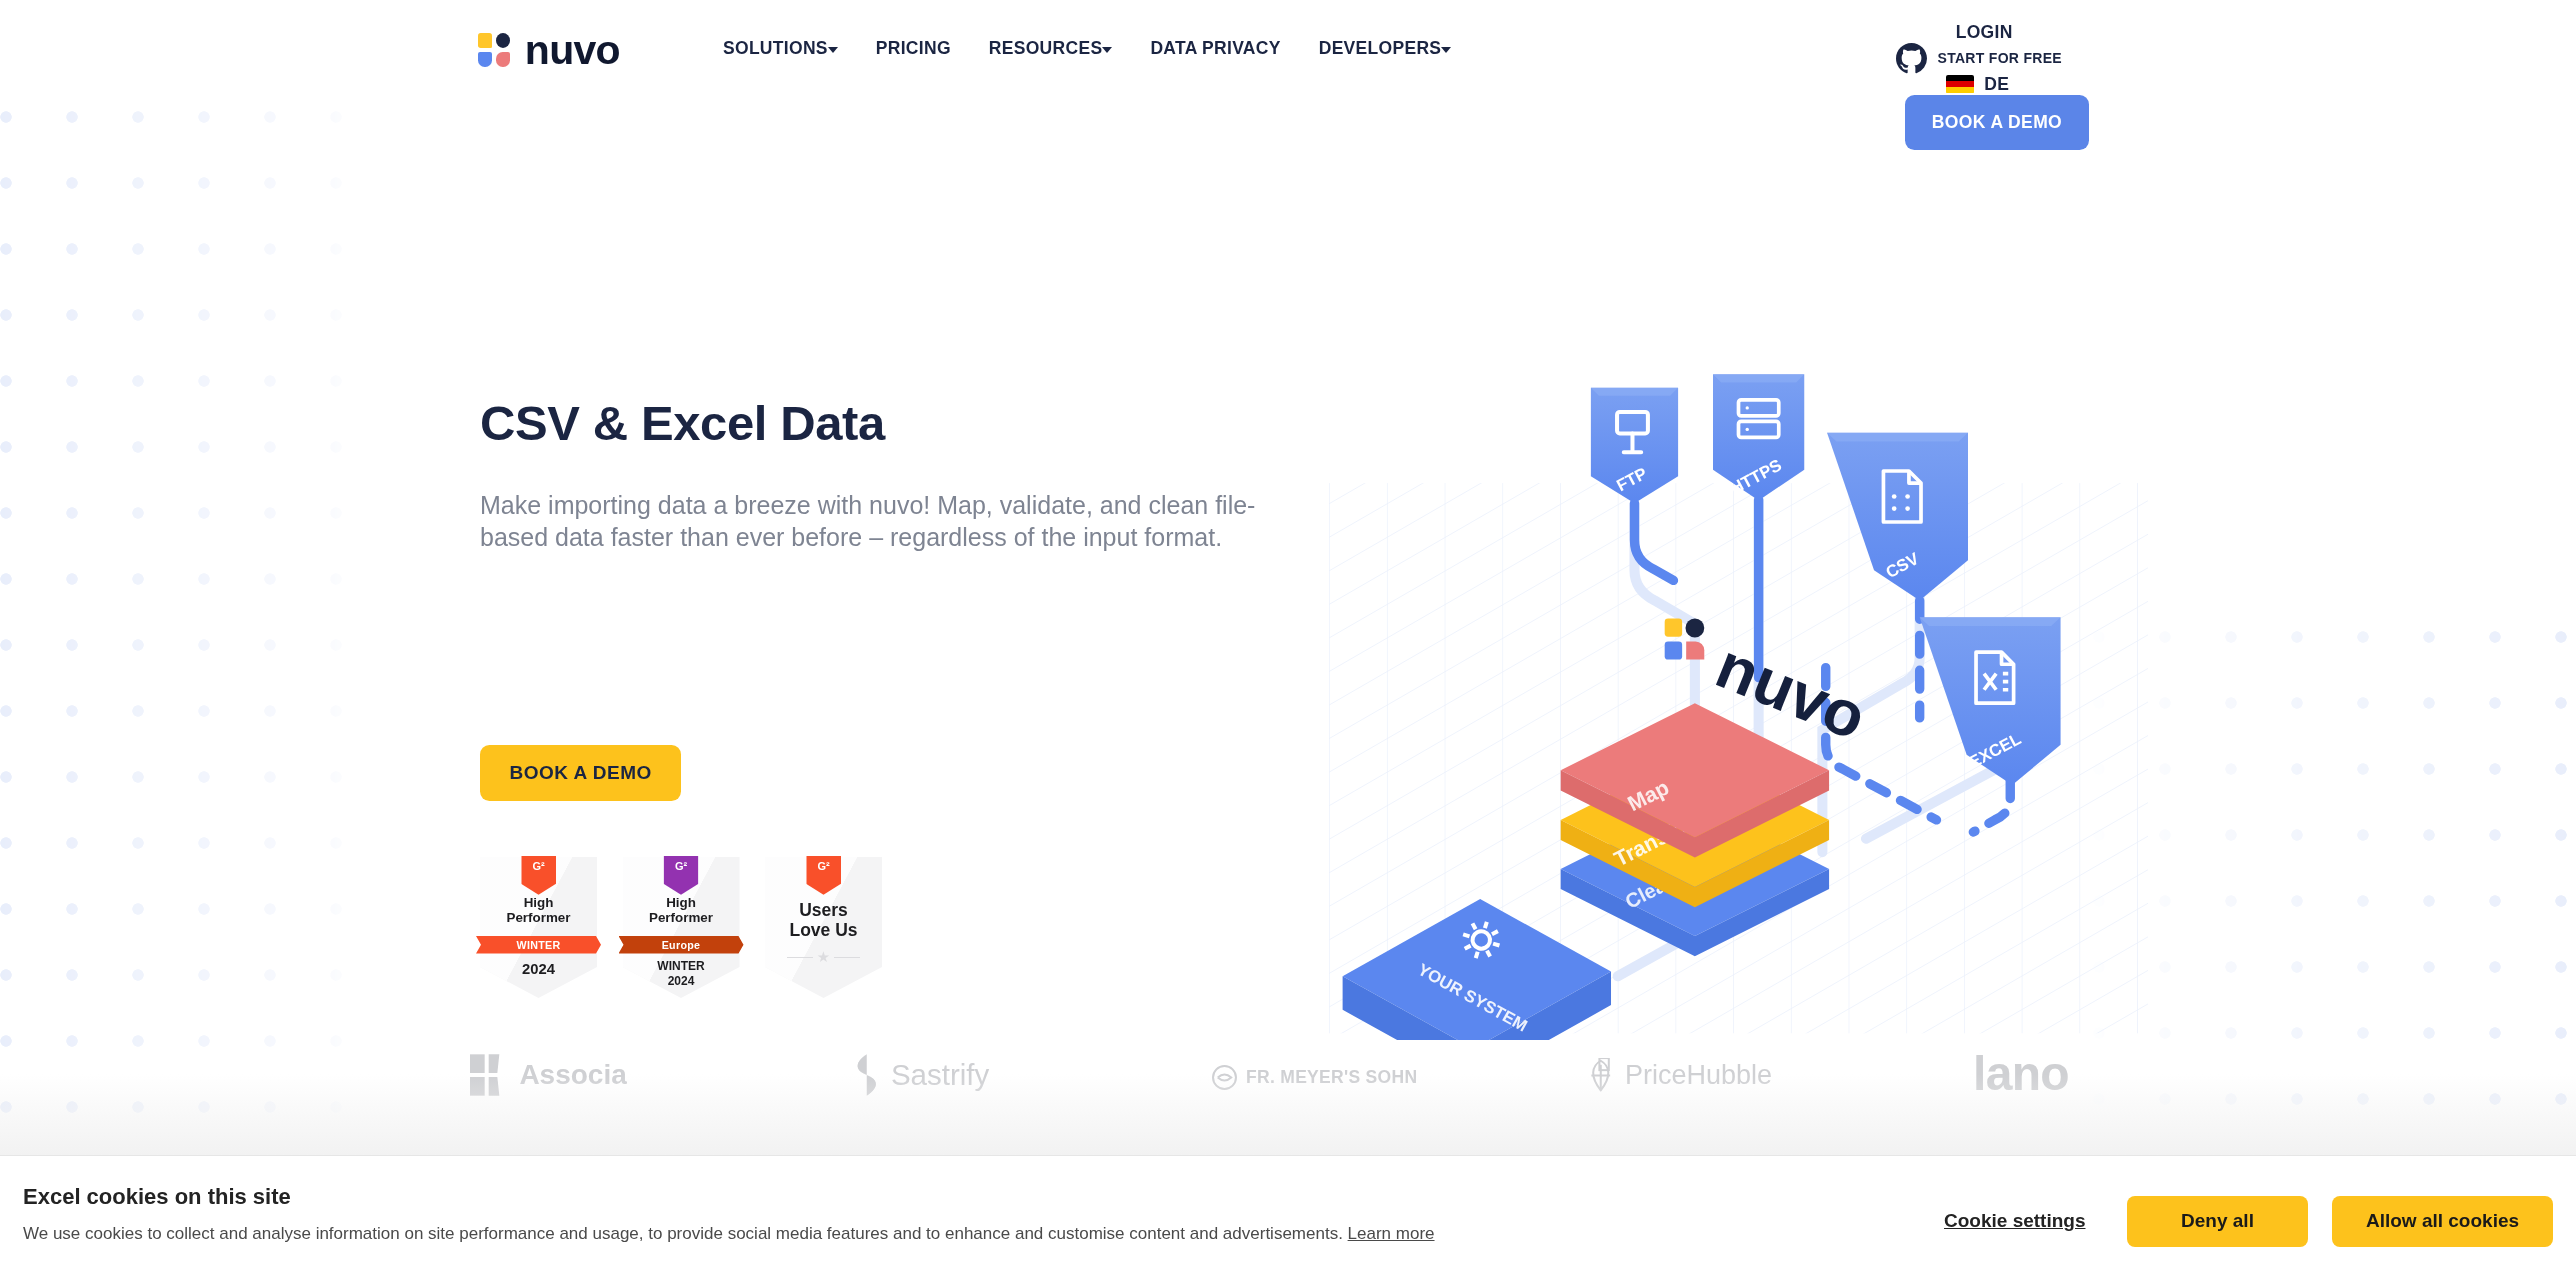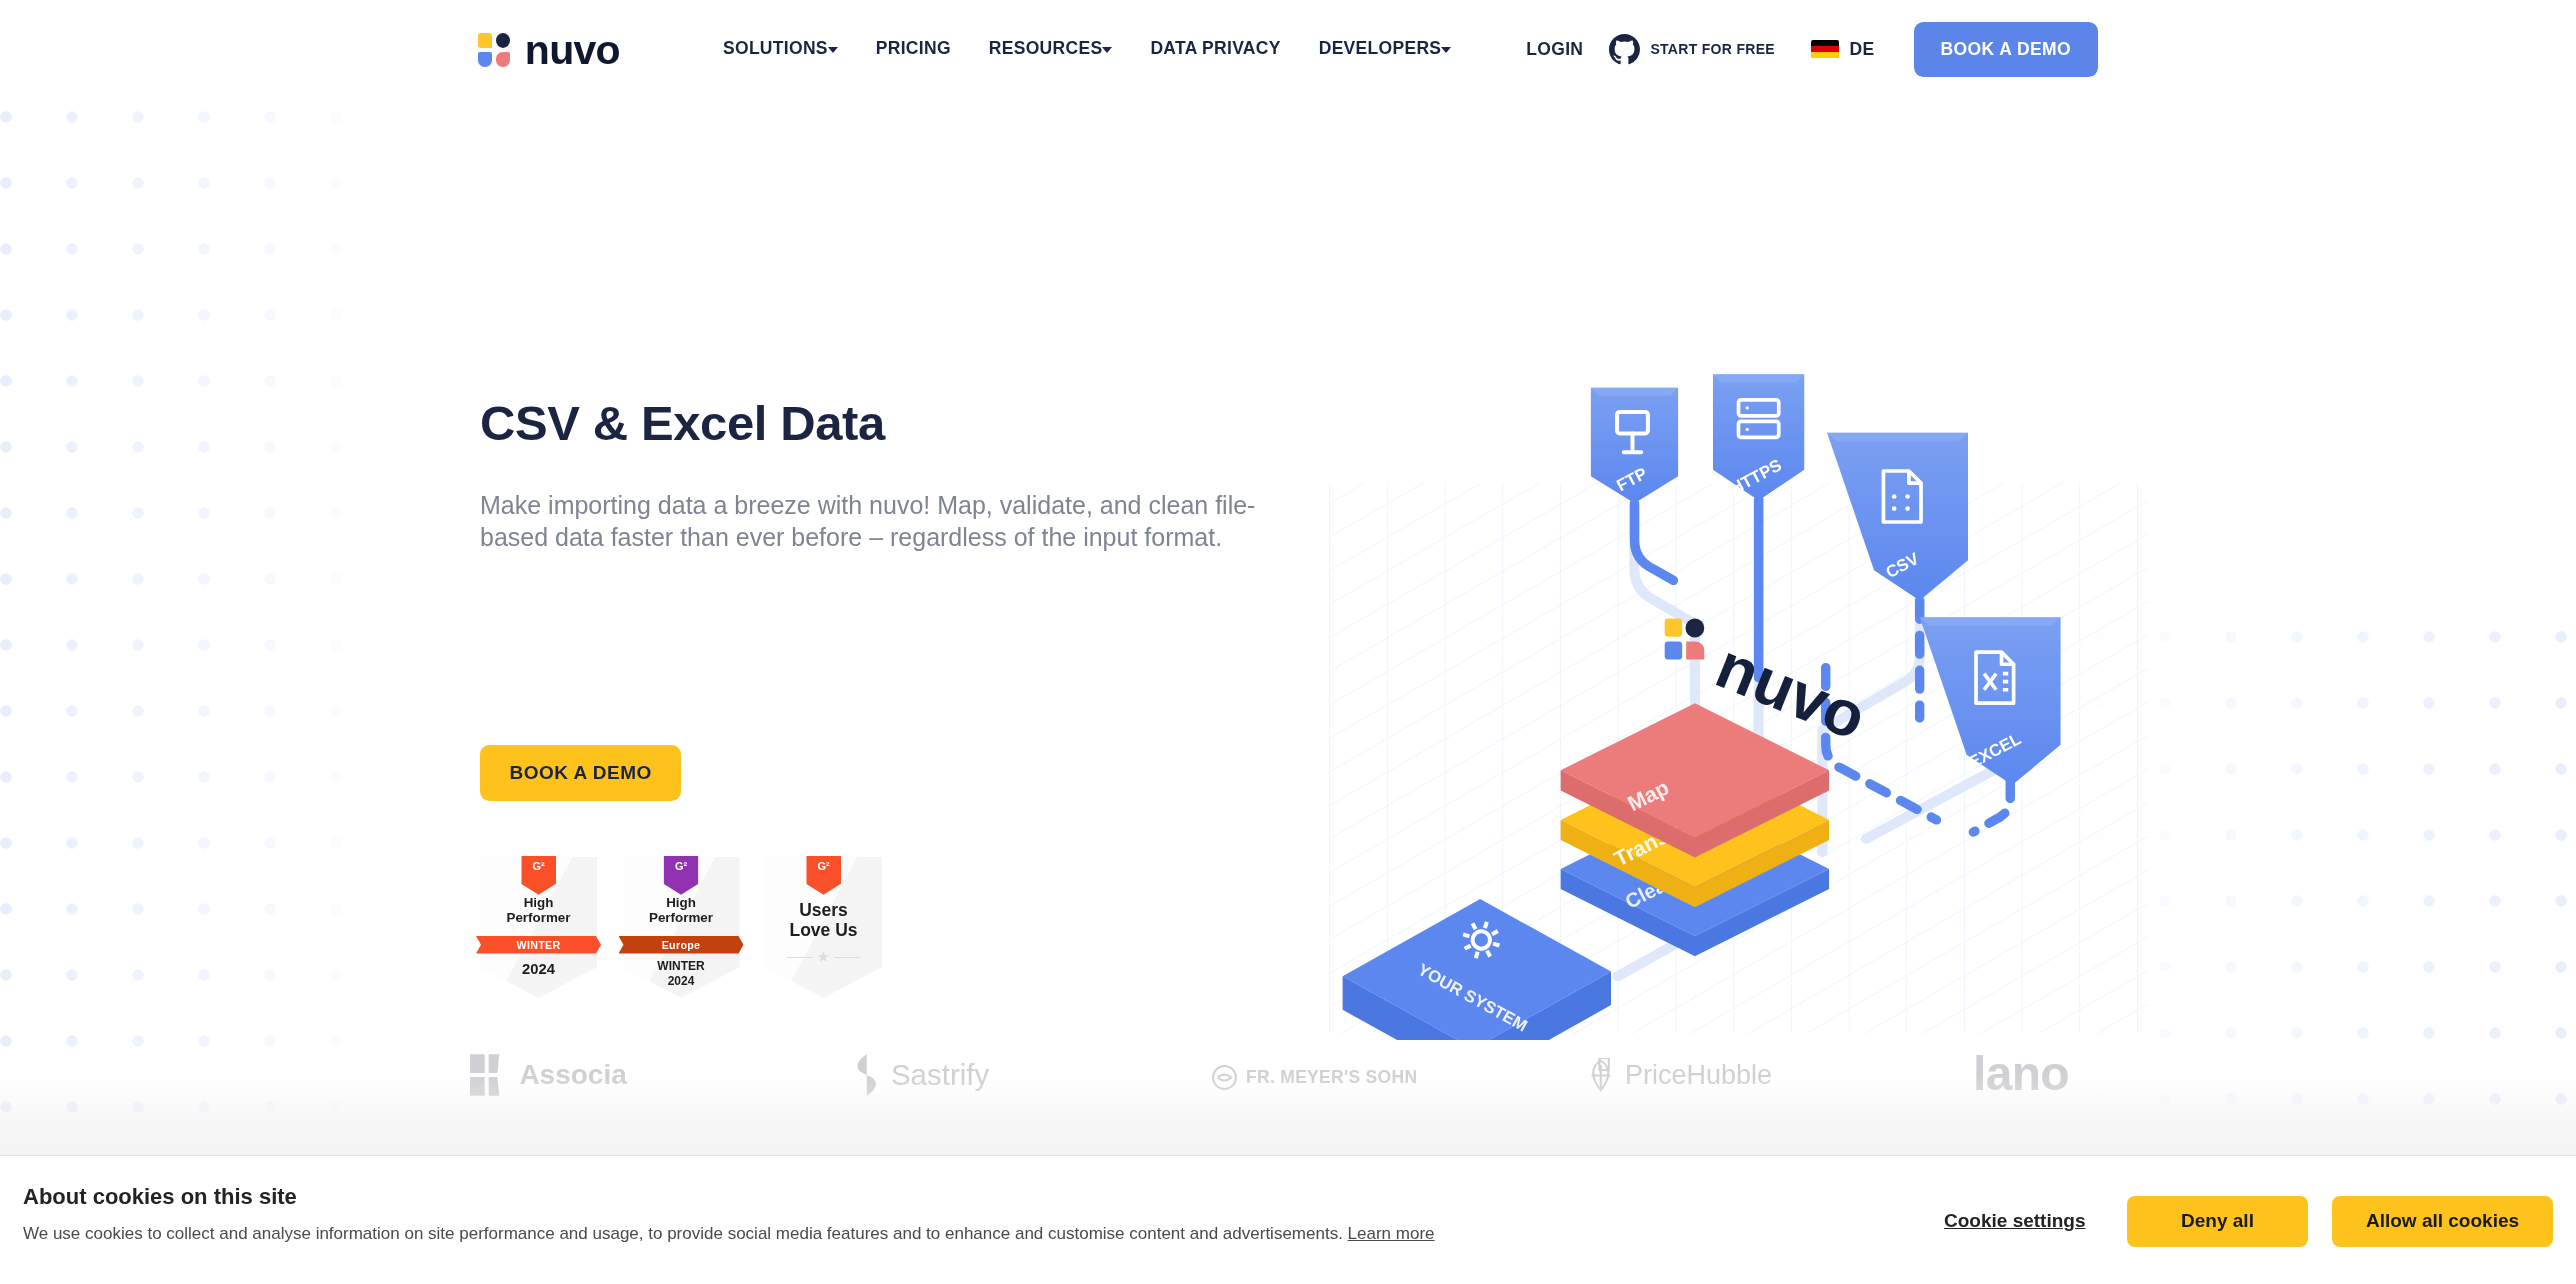--- a/index.html
+++ b/index.html
@@ -52,21 +52,21 @@
   nav.main-nav { position:absolute; left:723px; top:38px; display:flex; align-items:center; gap:0; }
   .nav-item {
     display:flex; align-items:center; gap:0;
     font-size:17.5px; font-weight:700; letter-spacing:0.3px;
     color:#1b2542; cursor:pointer; white-space:nowrap;
     margin-right:38px; text-transform:uppercase;
   }
   .nav-item:last-child { margin-right:0; }
   .chev { width:0; height:0; border-left:5.4px solid transparent; border-right:5.4px solid transparent; border-top:6px solid #1b2542; margin-top:2px; }
 
-  .header-right { position:absolute; right:478px; top:21.5px; display:flex; align-items:center; }
+  .header-right { position:absolute; right:478px; top:21.5px; display:flex; align-items:center;flex-direction:column; }
   .hr-login { font-size:17.5px; font-weight:700; color:#1b2542; letter-spacing:0.3px; cursor:pointer; margin-right:25.5px; }
   .hr-github { display:flex; align-items:center; gap:10.7px; cursor:pointer; margin-right:36px; }
   .gh-icon { width:31px; height:31px; }
   .hr-sff { font-size:14px; font-weight:700; color:#1b2542; letter-spacing:0.3px; white-space:nowrap; }
   .hr-lang { display:flex; align-items:center; gap:10.7px; cursor:pointer; margin-right:39px; }
   .flag { width:28px; height:19px; border-radius:2px; overflow:hidden; display:flex; flex-direction:column; }
   .flag span { display:block; height:33.34%; width:100%; }
   .flag .f1 { background:#000000; } .flag .f2 { background:#dd0000; } .flag .f3 { background:#ffce00; }
   .hr-lang-label { font-size:17.5px; font-weight:700; color:#1b2542; letter-spacing:0.3px; }
   .btn-demo-blue {
@@ -466,21 +466,21 @@
     <span class="cl-name" style="font-size:27px; font-weight:400;">PriceHubble</span>
   </div>
 
   <div class="cl-lano">
     <span class="cl-name" style="font-size:48px; letter-spacing:-0.7px;">lano</span>
   </div>
 
   <div class="page-fade"></div>
 
   <div class="cookie-banner">
-    <div class="ck-title">About cookies on this site</div>
+    <div class="ck-title">Excel cookies on this site</div>
     <div class="ck-body">
       <span>We use cookies to collect and analyse information on site performance and usage, to provide social media features and to enhance and customise content and advertisements.</span>
       <span class="ck-learn">Learn more</span>
     </div>
     <div class="ck-actions">
       <span class="ck-settings">Cookie settings</span>
       <button class="ck-btn">Deny all</button>
       <button class="ck-btn wide">Allow all cookies</button>
     </div>
   </div>

